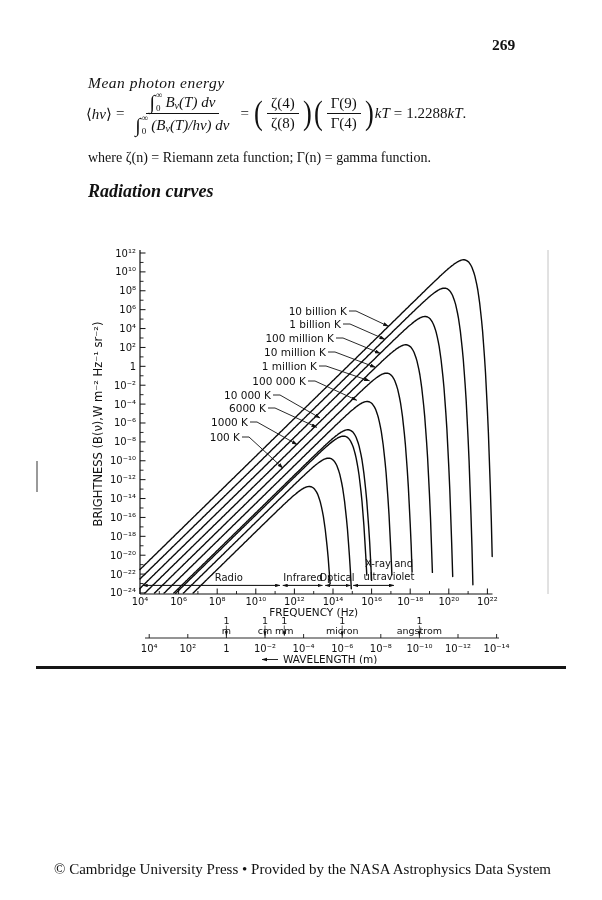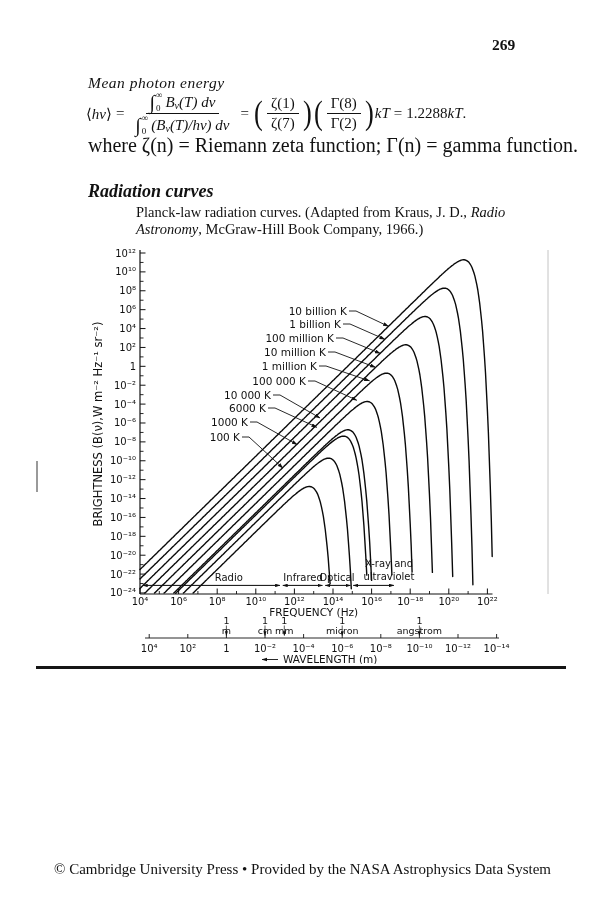--- a/index.html
+++ b/index.html
@@ -12,21 +12,21 @@
   .it{font-style:italic;}
   .frac{display:inline-flex;flex-direction:column;align-items:center;vertical-align:middle;margin:0 3px;}
   .frac .num{border-bottom:1px solid #111;padding:0 4px 1px 4px;display:inline-flex;align-items:center;}
   .frac .den{padding:1px 4px 0 4px;display:inline-flex;align-items:center;}
   .intsign{font-size:20px;line-height:1;margin-right:1px;}
   .lims{display:inline-flex;flex-direction:column;font-size:9px;line-height:1;margin-right:3px;}
   .lims .lsup{transform:translateY(-2px);}
   .lims .lsub{transform:translateY(2px);}
   .vsub{font-size:10px;font-style:italic;transform:translateY(3px);display:inline-block;}
   .paren{font-size:33px;font-weight:300;line-height:.8;transform:scaleX(.8);display:inline-block;}
-  .whereline{position:absolute;left:88px;top:134px;font-size:20px;}
+  .whereline{position:absolute;left:88px;top:150px;font-size:14px;}
   .radheading{position:absolute;left:88px;top:181px;font-weight:bold;font-style:italic;font-size:18px;}
   .caption{position:absolute;left:136px;top:204px;font-size:14.5px;line-height:16.5px;}
   .rule{position:absolute;left:36px;top:666px;width:530px;height:3px;background:#151515;}
   .footer{position:absolute;left:54px;top:861px;font-weight:normal;font-size:15px;white-space:nowrap;}
   .artifact{position:absolute;left:36px;top:461px;width:2px;height:31px;background:#9a9a9a;}
   svg.chart{position:absolute;left:88px;top:243px;}
 </style>
 </head>
 <body>
 
@@ -57,43 +57,39 @@
             <span class="lsub">0</span>
           </span>
         <span class="it">(B</span>
           <span class="vsub">ν</span>
           <span class="it">(T)/hν) dν</span>
       </span>
     </span>
     <span class="gap">=</span>
     <span class="paren">(</span>
     <span class="frac">
-      <span class="num">ζ(1)</span>
-      <span class="den">ζ(7)</span>
+      <span class="num">ζ(4)</span>
+      <span class="den">ζ(8)</span>
     </span>
     <span class="paren">)</span>
     <span class="paren">(</span>
     <span class="frac">
-      <span class="num">Γ(8)</span>
-      <span class="den">Γ(2)</span>
+      <span class="num">Γ(9)</span>
+      <span class="den">Γ(4)</span>
     </span>
     <span class="paren">)</span>
     <span class="it">kT</span>
     <span class="gap">=</span>
     <span><span>1.2288</span><span class="it">kT</span><span>.</span></span>
   </div>
 
   <div class="whereline">where ζ(n) = Riemann zeta function; Γ(n) = gamma function.</div>
 
   <div class="radheading">Radiation curves</div>
 
-  <div class="caption">
-    <div><span>Planck-law radiation curves. (Adapted from Kraus, J. D., </span><span class="it">Radio</span></div>
-    <div><span class="it">Astronomy</span><span>, McGraw-Hill Book Company, 1966.)</span></div>
-  </div>
 
   <svg class="chart" width="470" height="421" viewBox="88 243 470 421" font-family="DejaVu Sans, sans-serif" fill="#111">
       <defs>
         <marker id="ah" viewBox="0 0 6 4" refX="5.5" refY="2" markerWidth="6.5" markerHeight="4.5" orient="auto">
           <path d="M0,0 L6,2 L0,4 z" fill="#111"></path>
         </marker>
       </defs>
       <g stroke="#111" stroke-width="1.2" fill="none">
         <line x1="140" y1="250" x2="140" y2="594"></line>
         <line x1="140" y1="594" x2="492.5" y2="594"></line>

